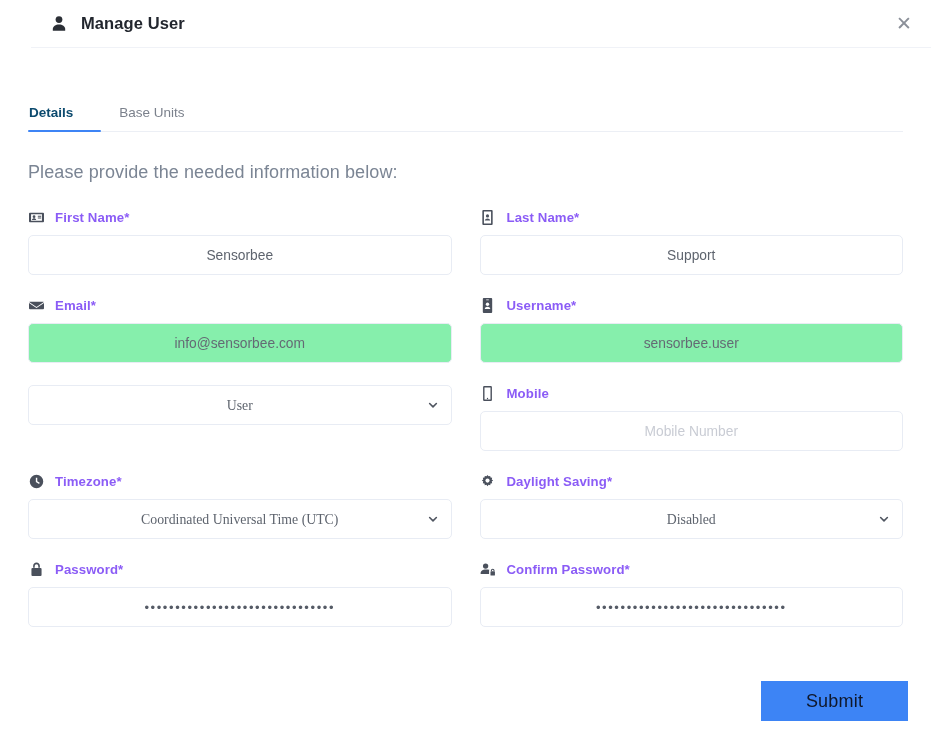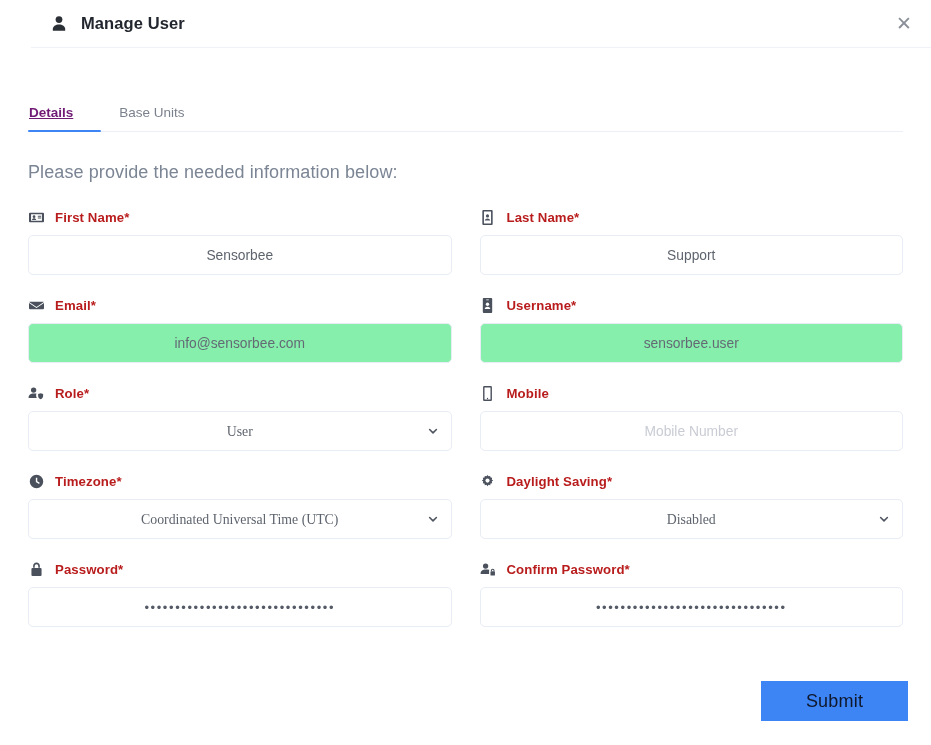--- a/index.html
+++ b/index.html
@@ -87,23 +87,22 @@
     color: #7b818c;
     cursor: pointer;
     position: relative;
     white-space: nowrap;
     background: none;
     border: none;
     font-family: "Liberation Sans", sans-serif;
   }
   .tab:first-child { padding-left: 1px; padding-right: 28px; }
   .tab.active {
-    color: #701a75;
+    color: #0c4a6e;
     font-weight: 700;
-    text-decoration: underline;
   }
   .tab.active::after {
     content: "";
     position: absolute;
     left: 0;
     right: 0;
     bottom: -1px;
     height: 2.5px;
     background: #3d84f5;
     border-radius: 2px;
@@ -126,21 +125,21 @@
     margin-top: 26px;
   }
   .field { margin-bottom: 22px; }
   .field-label {
     display: flex;
     align-items: center;
     gap: 11px;
     margin-bottom: 10px;
     font-size: 13.2px;
     font-weight: 700;
-    color: #b91c1c;
+    color: #8b5cf6;
     letter-spacing: 0.1px;
   }
   .label-icon {
     width: 16px;
     height: 16px;
     display: inline-flex;
     align-items: center;
     justify-content: center;
     color: #4a505c;
     flex: 0 0 16px;
@@ -285,30 +284,20 @@
               <circle cx="8" cy="6.6" r="1.8" fill="#fff"></circle>
               <path d="M5 11.6c.3-1.4 1.5-2.2 3-2.2s2.7.8 3 2.2H5z" fill="#fff"></path>
             </svg>
           </span>
           <span>Username*</span>
         </div>
         <input class="control readonly" type="text" readonly="" value="sensorbee.user" style="">
       </div>
 
       <div class="field">
-        <div class="field-label">
-          <span class="label-icon">
-            <svg width="16" height="15" viewBox="0 0 18 16" fill="currentColor">
-              <circle cx="6.3" cy="4.2" r="3"></circle>
-              <path d="M6.3 8c-3 0-5.6 1.8-5.6 4.1V13h9.2c-.5-.8-.8-1.8-.8-2.9 0-.8.2-1.5.5-2.1-1-.1-2-.1-3.3 0z"></path>
-              <path d="M14.2 7.6l2.8 1.1v2.1c0 1.7-1.2 3.2-2.8 3.7-1.6-.5-2.8-2-2.8-3.7V8.7l2.8-1.1z"></path>
-            </svg>
-          </span>
-          <span>Role*</span>
-        </div>
         <div class="select-wrap">
           <select class="control">
             <option>User</option>
           </select>
           <span class="chev">
             <svg width="12" height="12" viewBox="0 0 16 16" fill="none" stroke="currentColor" stroke-width="2.1" stroke-linecap="round" stroke-linejoin="round">
               <path d="M3.5 6l4.5 4.5L12.5 6"></path>
             </svg>
           </span>
         </div>

